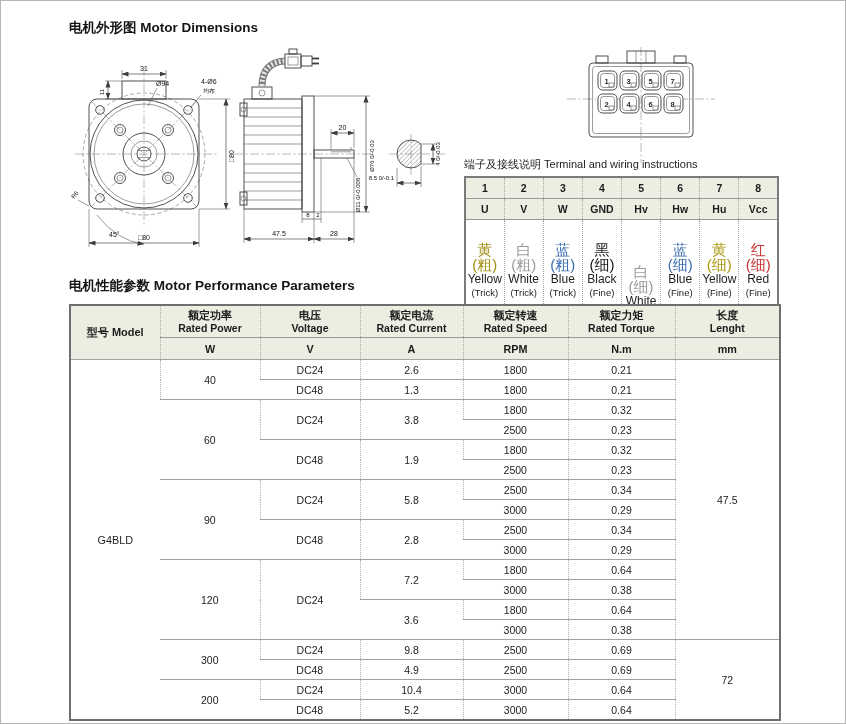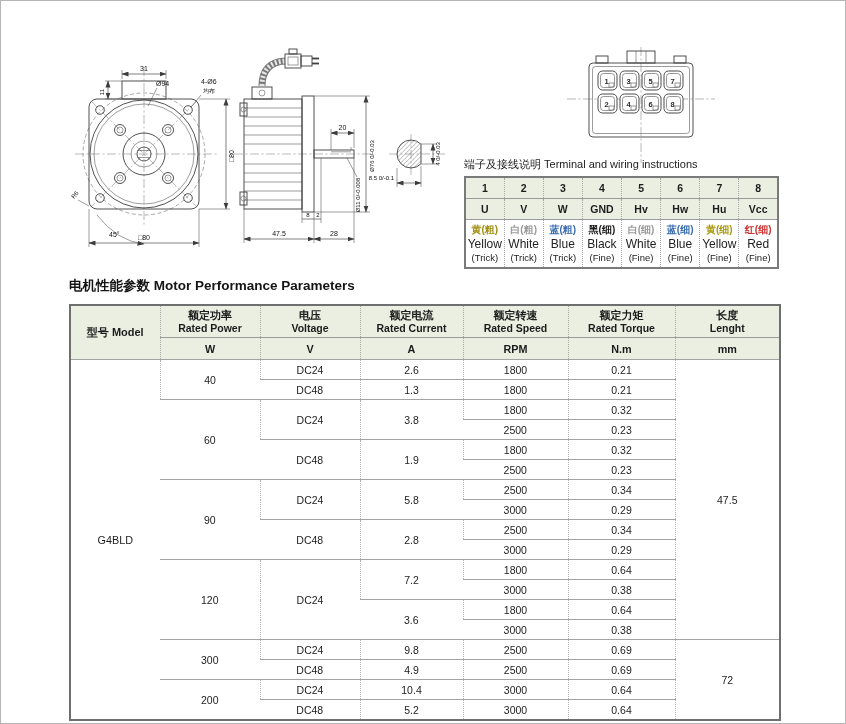--- a/index.html
+++ b/index.html
@@ -16,21 +16,21 @@
   #wiring-subtitle{position:absolute; left:463px; top:156px; font-size:11px; color:#1d1d1d; white-space:nowrap;}
 
   
   #terminal-table{position:absolute; left:463px; top:175px; width:315px;
     border-collapse:collapse; table-layout:fixed; border:2px solid #7a7a7a; background:#fff;}
   #terminal-table td{border-left:1px dotted #a6a6a6; border-top:1px solid #9a9a9a;
     text-align:center; padding:0; color:#1c1c1c;}
   #terminal-table tr td:first-child{border-left:none;}
   .term-row-pin td,.term-row-sig td{background:var(--header-bg); font-weight:bold; font-size:10.5px; height:20px;}
   .term-row-wire td{height:47px; vertical-align:middle;}
-  .wire-cn{display:block; font-size:10px; line-height:15px; font-weight:bold;text-align:center;}
+  .wire-cn{display:block; font-size:15px; line-height:15px; font-weight:normal;text-align:center;}
   .wire-en{display:block; font-size:12px; line-height:14px; color:#222;}
   .wire-ga{display:block; font-size:9.5px; line-height:14px; color:#222;}
 
   
   #perf-table{position:absolute; left:68px; top:303px; width:710px;
     border-collapse:collapse; table-layout:fixed; border:2px solid #6f6f6f; background:#fff;}
   #perf-table th{background:var(--header-bg); color:#1b1b1b; font-weight:bold;
     border-left:1px dotted #a8a8a8; padding:0; vertical-align:middle;}
   #perf-table thead tr:first-child th{height:31px;}
   #perf-table thead tr:last-child th{height:21px; border-top:1px solid #9a9a9a; font-size:10.8px;}
@@ -51,20 +51,24 @@
   .dash{stroke:#6f6f6f; stroke-width:0.6; fill:none; stroke-dasharray:4 2.5;}
   .dl{stroke:#4a4a4a; stroke-width:0.7; fill:none;}
   .dim{font-family:"Liberation Sans",sans-serif; font-size:7px; fill:#111;}
   .dim-sm{font-family:"Liberation Sans",sans-serif; font-size:6px; fill:#111;}
 </style>
 </head>
 <body>
 
 <div class="page">
 
+  <div class="sec-title" id="title-dims">
+    <span>电机外形图</span>
+    <span>Motor Dimensions</span>
+  </div>
 
   <svg id="dims-svg" width="410" height="218" viewBox="0 0 410 218">
     <defs>
       <marker id="ar" markerWidth="8" markerHeight="8" refX="6.5" refY="2.5" orient="auto" markerUnits="userSpaceOnUse">
         <path d="M0,0L7,2.5L0,5z" fill="#3d3d3d"></path>
       </marker>
       <marker id="arS" markerWidth="8" markerHeight="8" refX="0.5" refY="2.5" orient="auto" markerUnits="userSpaceOnUse">
         <path d="M7,0L0,2.5L7,5z" fill="#3d3d3d"></path>
       </marker>
       <pattern id="hatch" width="3.2" height="3.2" patternTransform="rotate(45)" patternUnits="userSpaceOnUse">
@@ -327,21 +331,21 @@
             <span class="wire-cn" style="color: rgb(58, 109, 176);">蓝(粗)</span>
             <span class="wire-en">Blue</span>
             <span class="wire-ga">(Trick)</span>
           </td>
           <td>
             <span class="wire-cn" style="color: rgb(26, 26, 26);">黑(细)</span>
             <span class="wire-en">Black</span>
             <span class="wire-ga">(Fine)</span>
           </td>
           <td>
-            <span class="wire-cn" style="color: rgb(154, 154, 154);">白(细)</span>
+            <span class="wire-cn" style="color: rgb(154, 154, 154); margin-top: 44px;">白(细)</span>
             <span class="wire-en">White</span>
             <span class="wire-ga">(Fine)</span>
           </td>
           <td>
             <span class="wire-cn" style="color: rgb(58, 109, 176);">蓝(细)</span>
             <span class="wire-en">Blue</span>
             <span class="wire-ga">(Fine)</span>
           </td>
           <td>
             <span class="wire-cn" style="color: rgb(171, 154, 16);">黄(细)</span>

